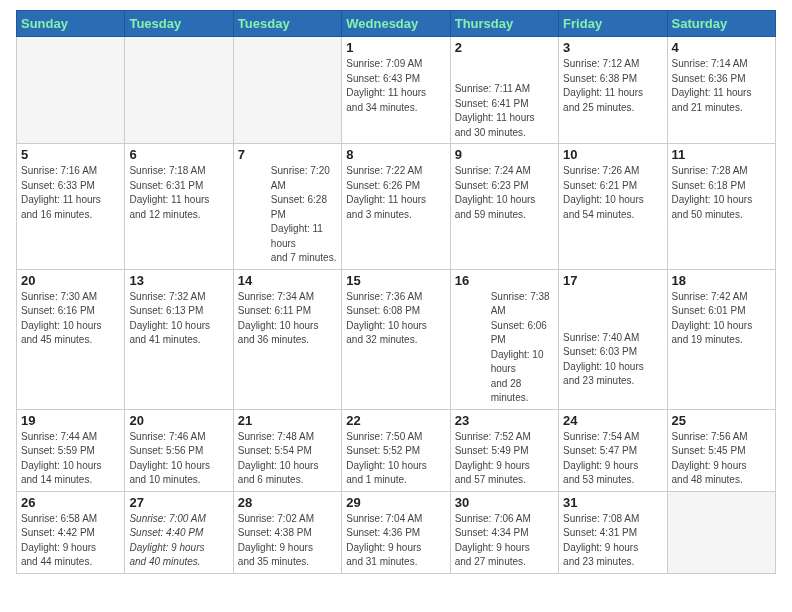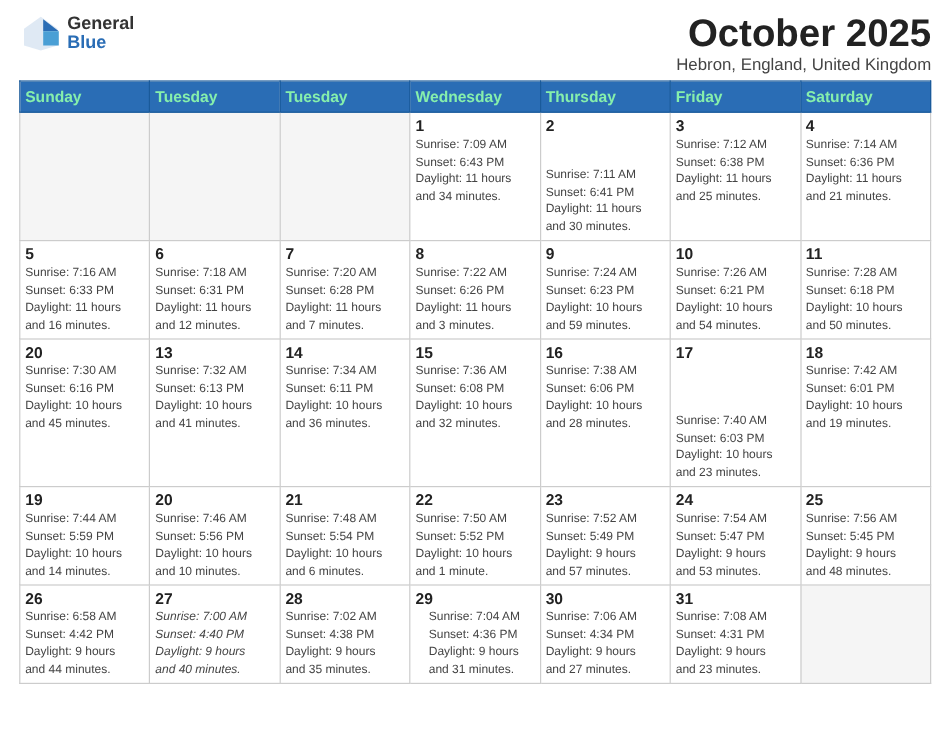--- a/index.html
+++ b/index.html
@@ -95,38 +95,20 @@
     .day-info {
       color: #444;
       font-size: 10px;
       line-height: 1.45;
     }
   </style>
 </head>
 <body>
 
 <div class="page">
-  <div class="header">
-    <div class="logo">
-      <svg class="logo-icon" viewBox="0 0 36 36">
-
-        <polygon points="18,4 32,14 32,28 18,32 4,28 4,14" fill="#2a6db5" opacity="0.15"></polygon>
-        <polygon points="20,6 33,16 20,16" fill="#2a6db5"></polygon>
-        <polygon points="20,16 33,16 33,28 20,28" fill="#4a9fd5"></polygon>
-      </svg>
-      <div class="logo-text">
-        <span class="logo-general">General</span>
-        <span class="logo-blue">Blue</span>
-      </div>
-    </div>
-    <div class="title-block">
-      <div class="month-title">October 2025</div>
-      <div class="location">Hebron, England, United Kingdom</div>
-    </div>
-  </div>
 
   <table class="calendar">
     <thead>
       <tr>
       <th>Sunday</th>
           <th>Tuesday</th>
           <th>Tuesday</th>
           <th>Wednesday</th>
           <th>Thursday</th>
           <th>Friday</th>
@@ -177,21 +159,21 @@
           </td>
           <td>
             <span class="day-num">6</span>
             <div class="day-info" style="white-space: pre-line;">Sunrise: 7:18 AM
 Sunset: 6:31 PM
 Daylight: 11 hours
 and 12 minutes.</div>
           </td>
           <td>
             <span class="day-num">7</span>
-            <div class="day-info" style="white-space: pre-line;">Sunrise: 7:20 AM
+            <div class="day-info" style="white-space: pre-line; margin-left: 33px;">Sunrise: 7:20 AM
 Sunset: 6:28 PM
 Daylight: 11 hours
 and 7 minutes.</div>
           </td>
           <td>
             <span class="day-num">8</span>
             <div class="day-info" style="white-space: pre-line;">Sunrise: 7:22 AM
 Sunset: 6:26 PM
 Daylight: 11 hours
 and 3 minutes.</div>
@@ -242,21 +224,21 @@
           </td>
           <td>
             <span class="day-num">15</span>
             <div class="day-info" style="white-space: pre-line;">Sunrise: 7:36 AM
 Sunset: 6:08 PM
 Daylight: 10 hours
 and 32 minutes.</div>
           </td>
           <td>
             <span class="day-num">16</span>
-            <div class="day-info" style="white-space: pre-line;">Sunrise: 7:38 AM
+            <div class="day-info" style="white-space: pre-line; margin-left: 36px;">Sunrise: 7:38 AM
 Sunset: 6:06 PM
 Daylight: 10 hours
 and 28 minutes.</div>
           </td>
           <td>
             <span class="day-num">17</span>
             <div class="day-info" style="white-space: pre-line; margin-top: 43px;">Sunrise: 7:40 AM
 Sunset: 6:03 PM
 Daylight: 10 hours
 and 23 minutes.</div>
@@ -337,21 +319,21 @@
           </td>
           <td>
             <span class="day-num">28</span>
             <div class="day-info" style="white-space: pre-line;">Sunrise: 7:02 AM
 Sunset: 4:38 PM
 Daylight: 9 hours
 and 35 minutes.</div>
           </td>
           <td>
             <span class="day-num">29</span>
-            <div class="day-info" style="white-space: pre-line; margin-left: 11px;">Sunrise: 7:04 AM
+            <div class="day-info" style="white-space: pre-line;">Sunrise: 7:04 AM
 Sunset: 4:36 PM
 Daylight: 9 hours
 and 31 minutes.</div>
           </td>
           <td>
             <span class="day-num">30</span>
             <div class="day-info" style="white-space: pre-line;">Sunrise: 7:06 AM
 Sunset: 4:34 PM
 Daylight: 9 hours
 and 27 minutes.</div>

